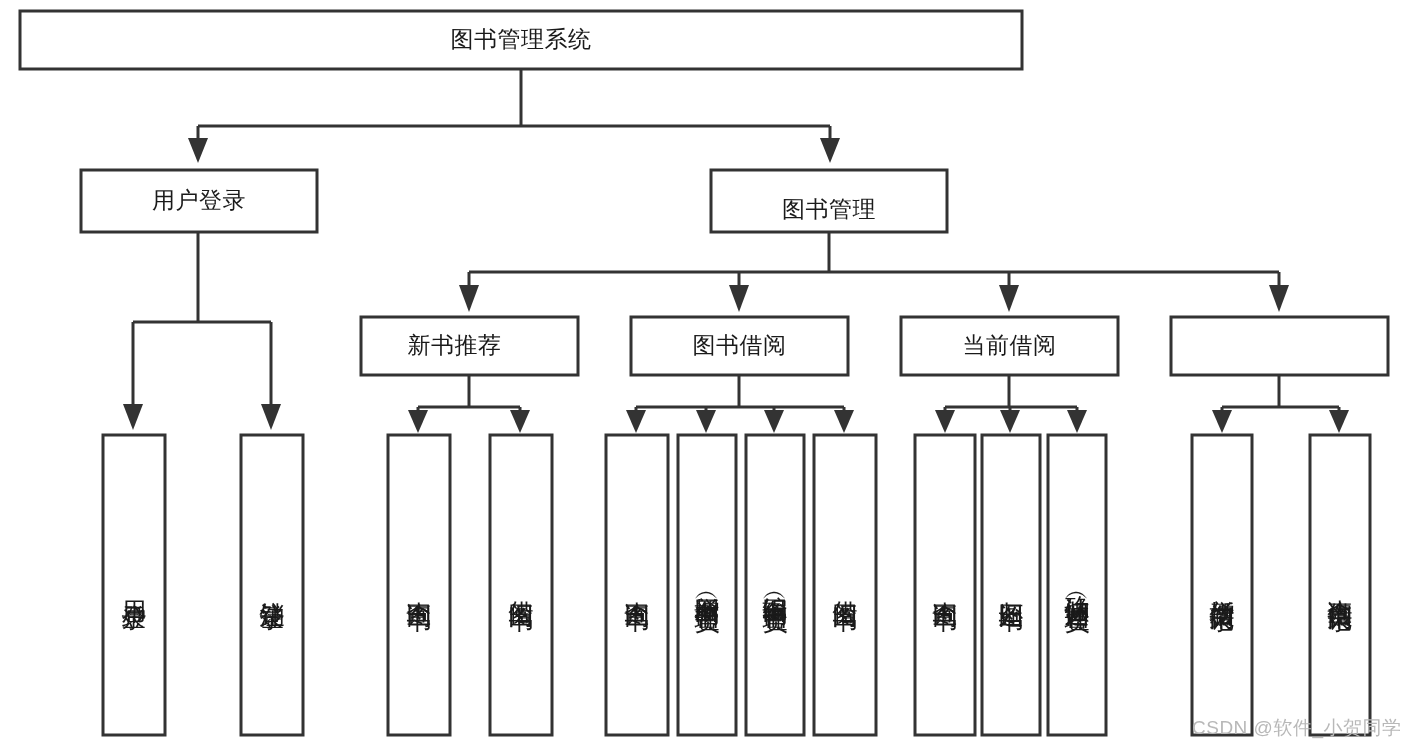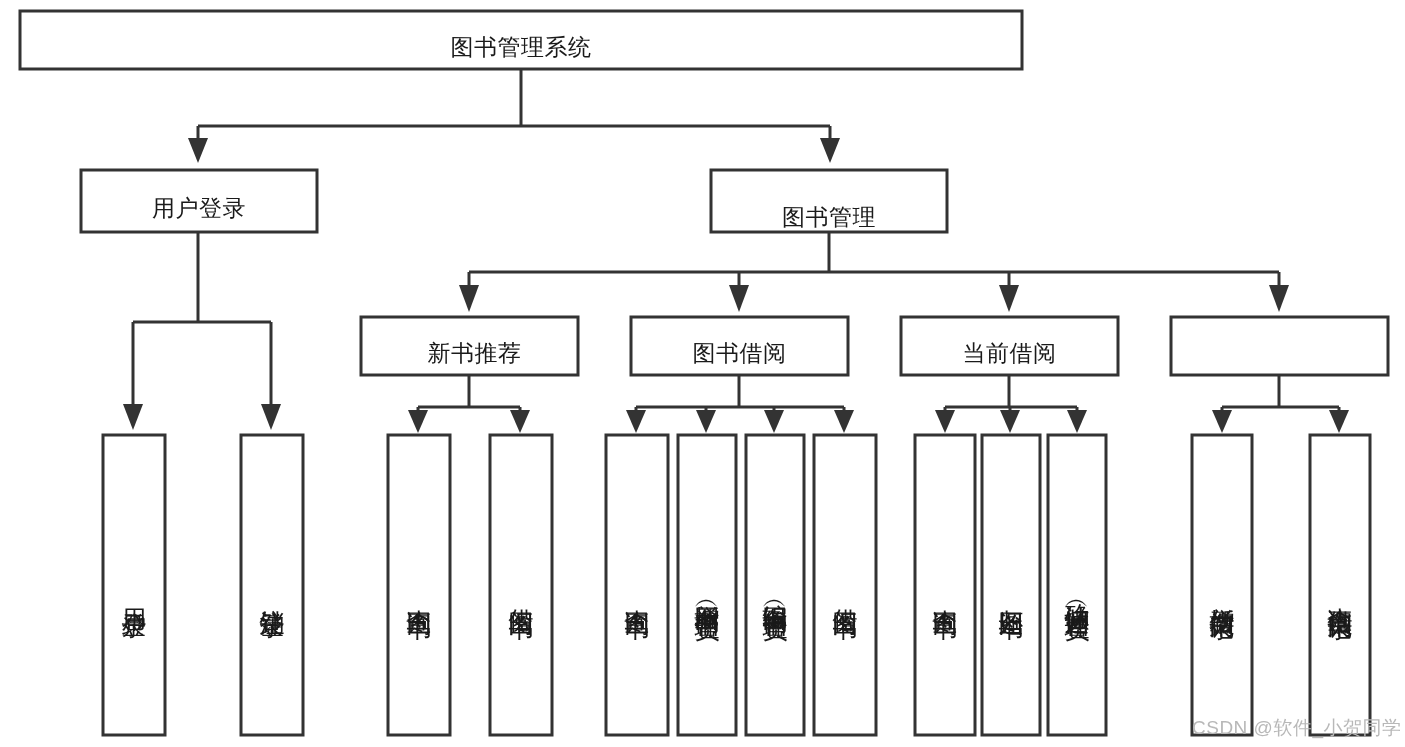--- a/index.html
+++ b/index.html
@@ -43,21 +43,20 @@
   .node-label {
     position: absolute;
     display: flex;
     align-items: center;
     justify-content: center;
     color: #1a1a1a;
     font-family: "Liberation Sans", "DejaVu Sans", sans-serif;
     text-align: center;
     pointer-events: none;
     line-height: 1.12;
-    margin-top: 8px;
   }
   .node-label.horizontal {
     font-size: 23px;
     letter-spacing: 0.5px;
   }
   .node-label.vertical {
     writing-mode: vertical-rl;
     text-orientation: upright;
     font-size: 25px;
     letter-spacing: 2px;
@@ -185,21 +184,21 @@
     <rect class="node-box" x="1192" y="435" width="60" height="300"></rect>
     <rect class="node-box" x="1310" y="435" width="60" height="300"></rect>
 
   </svg>
 
   <div class="node-label horizontal" style="left:20px; top:11px; width:1002px; height:58px;">图书管理系统</div>
 
   <div class="node-label horizontal" style="left:81px; top:170px; width:236px; height:62px;">用户登录</div>
   <div class="node-label horizontal" style="left:711px; top:170px; width:236px; height:80px;">图书管理</div>
 
-  <div class="node-label horizontal" style="left:366px; top:317px; width:217px; height:58px;">新书推荐</div>
+  <div class="node-label horizontal" style="left:346px; top:317px; width:217px; height:58px;">新书推荐</div>
   <div class="node-label horizontal" style="left:901px; top:317px; width:217px; height:58px;">当前借阅</div>
   <div class="node-label horizontal" style="left:631px; top:317px; width:217px; height:58px;">图书借阅</div>
 
   <div class="node-label vertical" style="left:103px; top:435px; width:62px; height:300px;">用户登录</div>
   <div class="node-label vertical" style="left:241px; top:435px; width:62px; height:300px;">注销登录</div>
 
   <div class="node-label vertical" style="left:388px; top:435px; width:62px; height:300px;">查询图书</div>
   <div class="node-label vertical" style="left:490px; top:435px; width:62px; height:300px;">借阅图书</div>
 
   <div class="node-label vertical" style="left:606px; top:435px; width:62px; height:300px;">查询图书</div>

